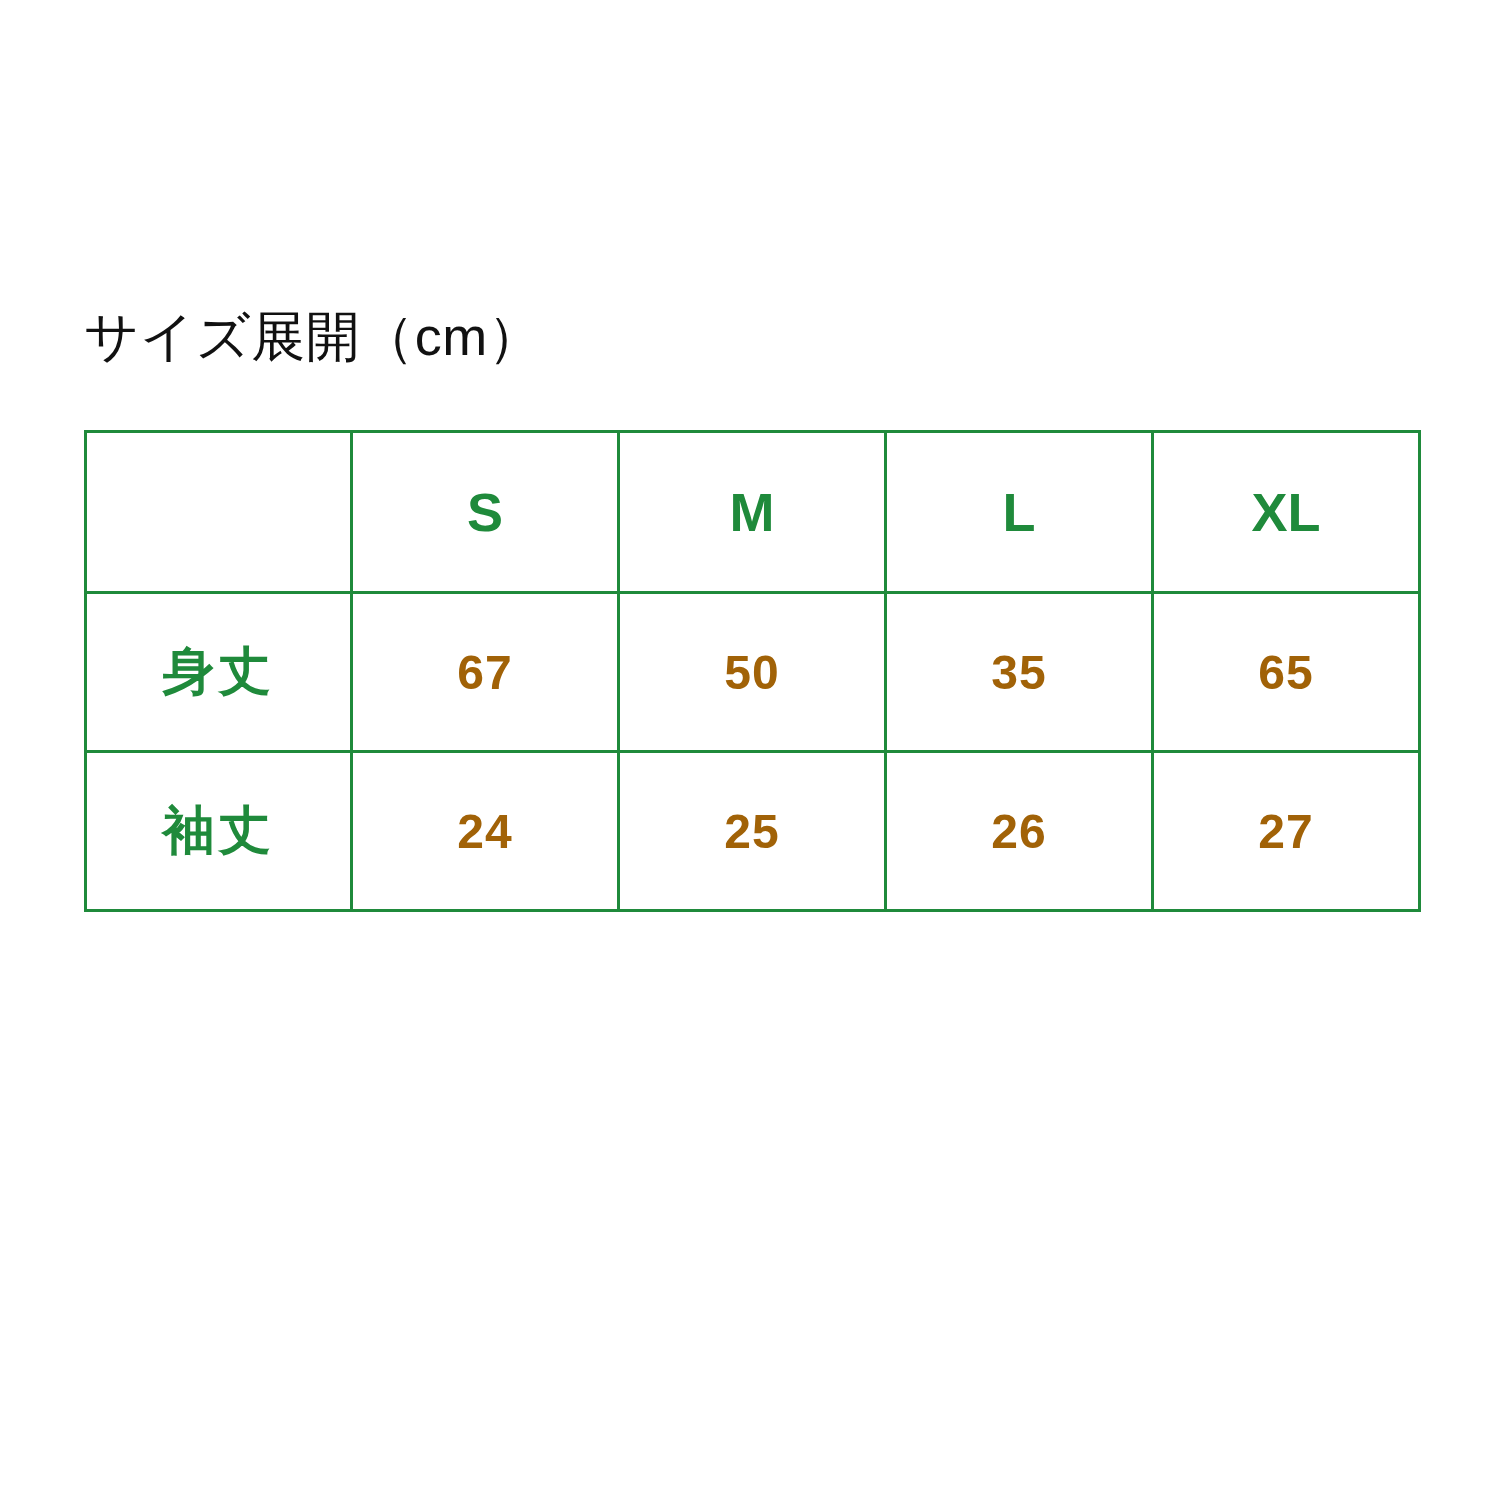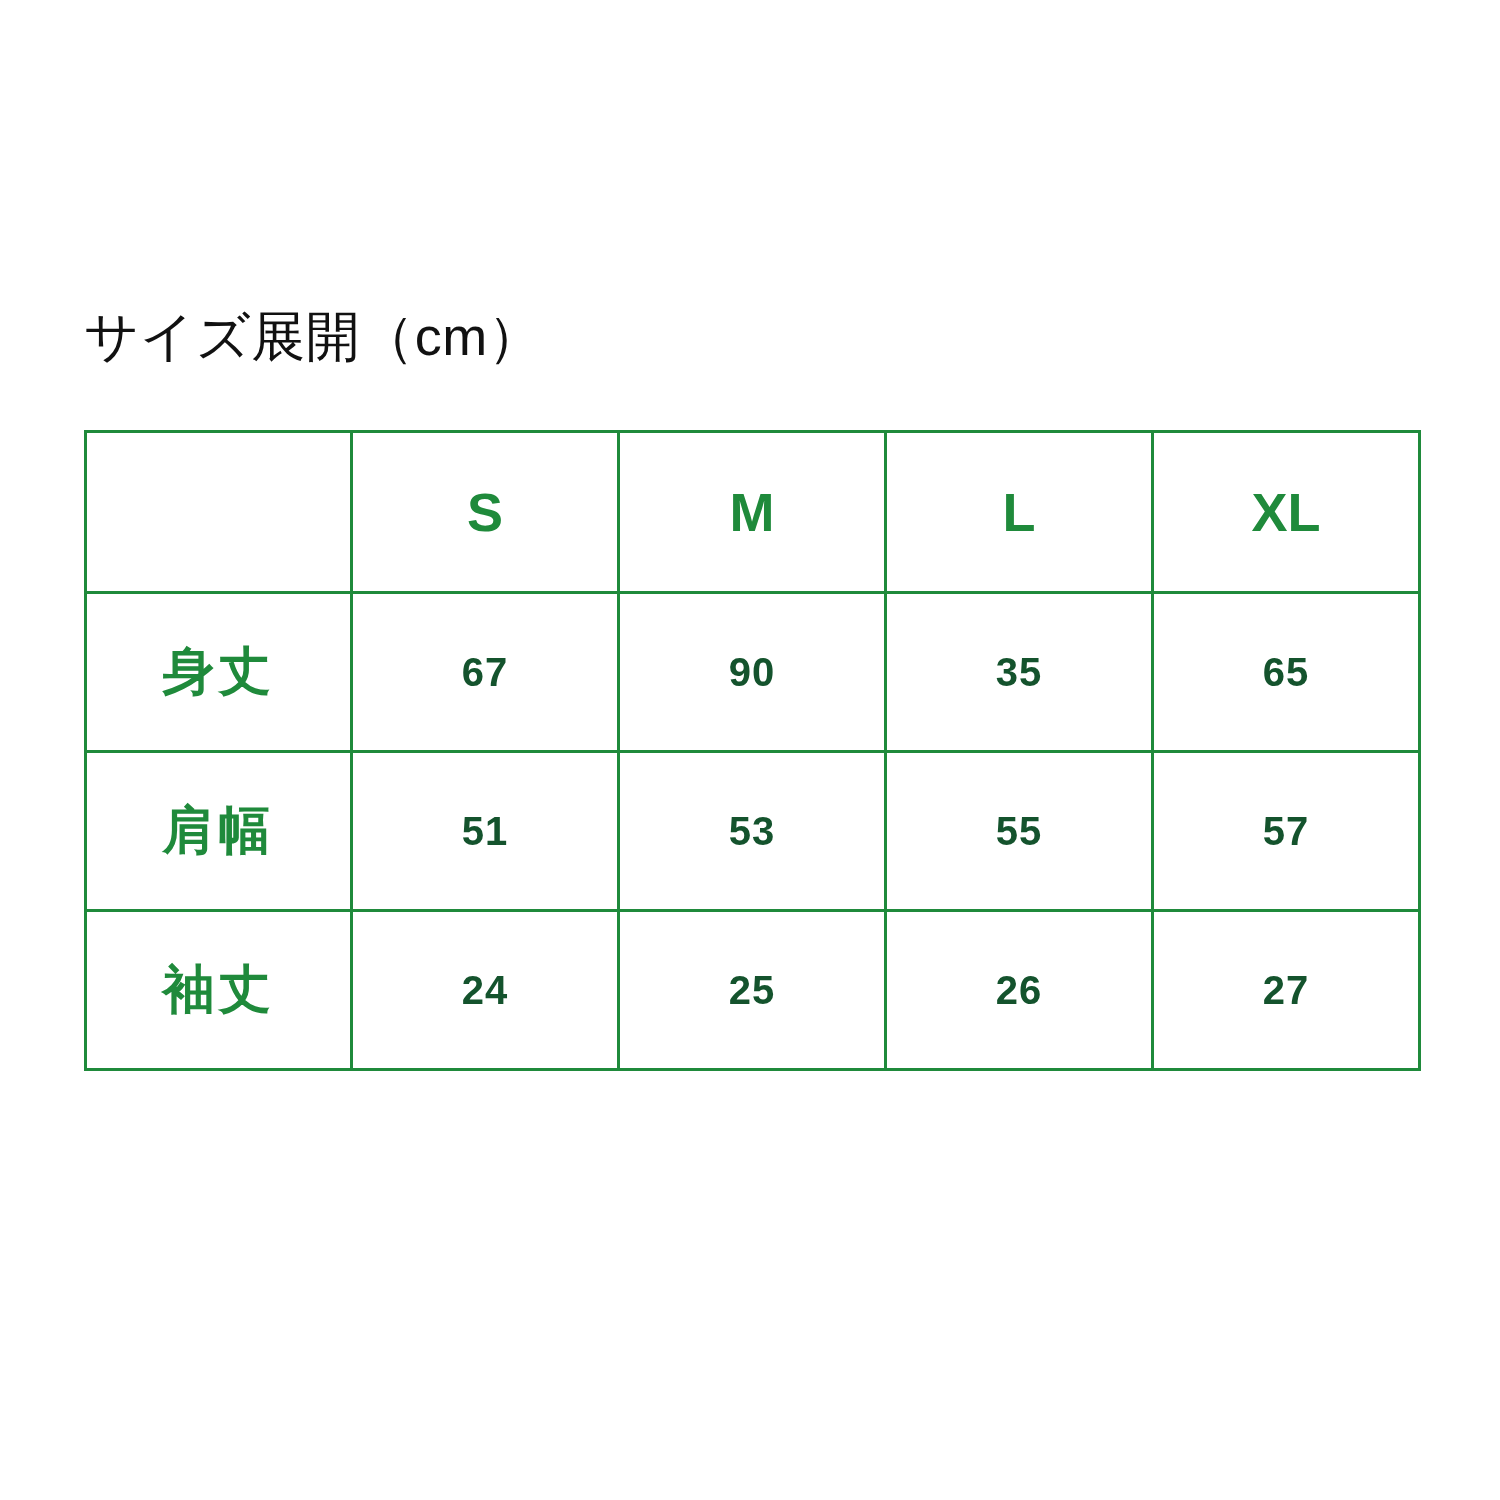--- a/index.html
+++ b/index.html
@@ -75,22 +75,22 @@
 
   .row-label {
     font-size: 52px;
     color: #1f8a3b;
     font-weight: 500;
     letter-spacing: 4px;
     margin-top: 20px;
   }
 
   .value {
-    font-size: 40px;
-    color: #14532d;
+    font-size: 48px;
+    color: #a16207;
     font-weight: 700;
     letter-spacing: 1px;
   }
 </style>
 </head>
 <body>
 
 <div class="sheet">
 
   <div class="title">サイズ展開（cm）</div>
@@ -109,30 +109,23 @@
         <th>S</th>
         <th>M</th>
         <th>L</th>
         <th>XL</th>
       </tr>
     </thead>
     <tbody>
       <tr class="body-row">
         <td class="row-label">身丈</td>
         <td class="value">67</td>
-        <td class="value">90</td>
+        <td class="value">50</td>
         <td class="value">35</td>
         <td class="value">65</td>
-      </tr>
-      <tr class="body-row">
-        <td class="row-label">肩幅</td>
-        <td class="value">51</td>
-        <td class="value">53</td>
-        <td class="value">55</td>
-        <td class="value">57</td>
       </tr>
       <tr class="body-row">
         <td class="row-label">袖丈</td>
         <td class="value">24</td>
         <td class="value">25</td>
         <td class="value">26</td>
         <td class="value">27</td>
       </tr>
     </tbody>
   </table>

